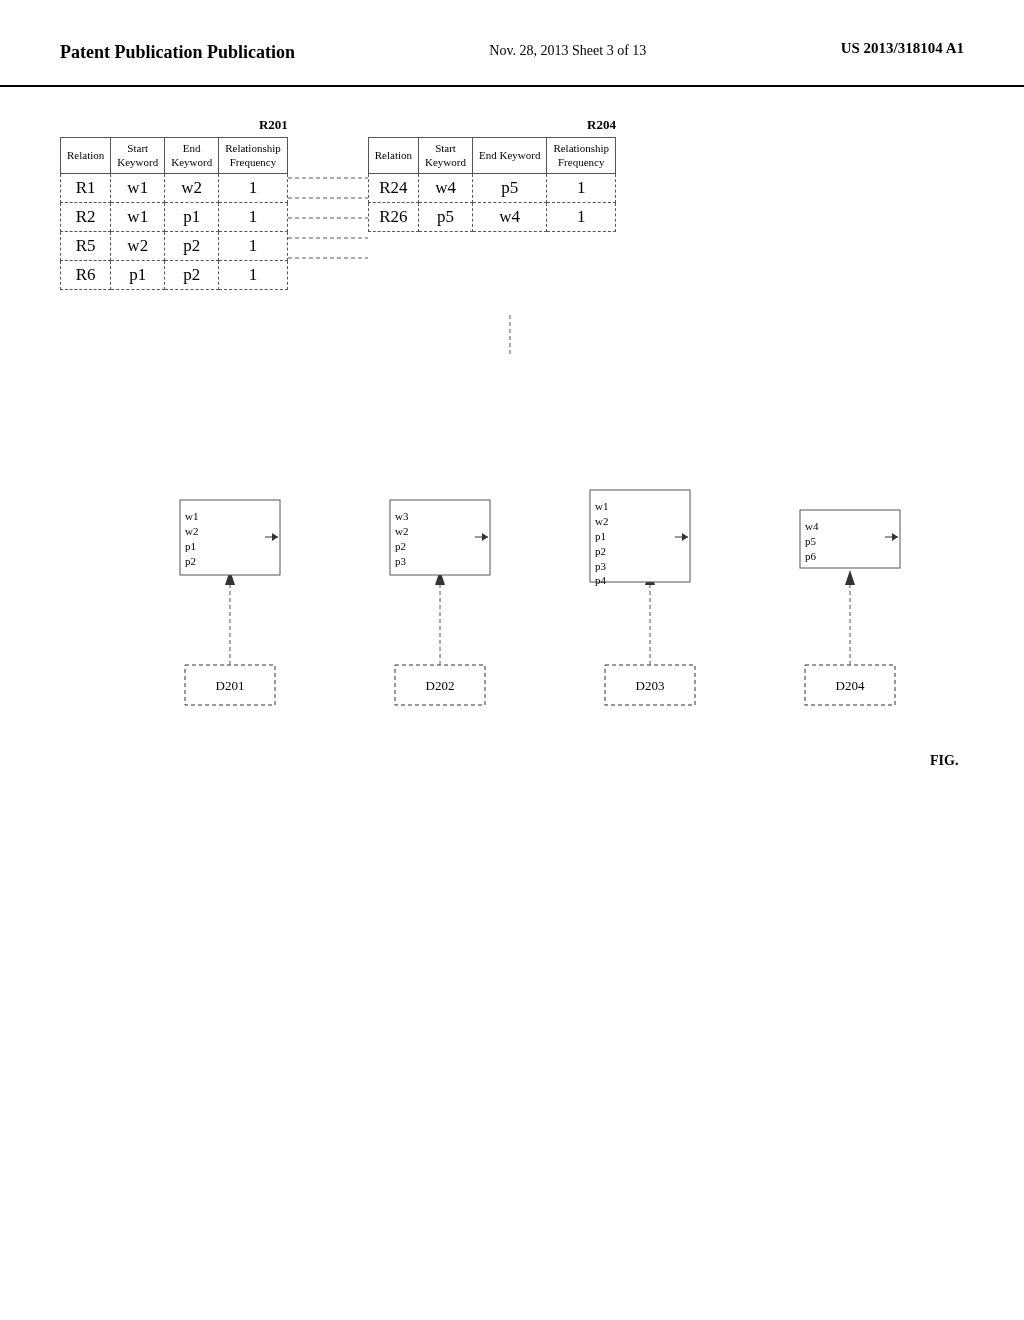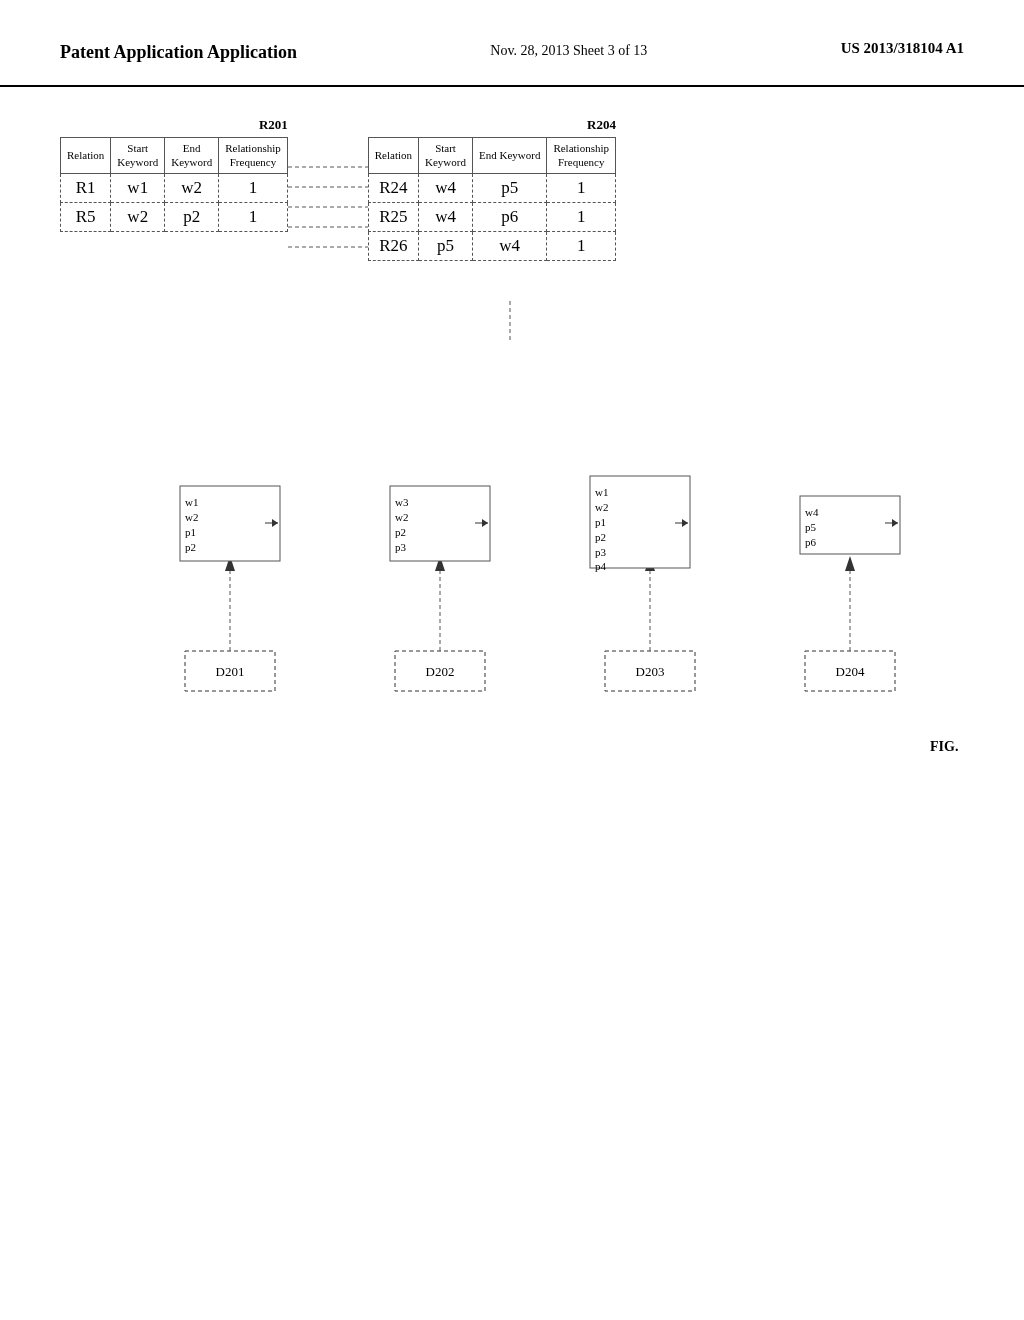--- a/index.html
+++ b/index.html
@@ -38,21 +38,21 @@
 
     
     .main {
       padding: 30px 60px;
       position: relative;
     }
 
     
     .tables-section {
       display: flex;
-      margin-bottom: 34px;
+      margin-bottom: 25px;
     }
 
     .table-wrapper {
       position: relative;
     }
 
     .table-label {
       font-size: 13px;
       font-weight: bold;
       text-align: right;
@@ -88,21 +88,21 @@
     svg.diagram {
       display: block;
       width: 900px;
       height: 460px;
     }
   </style>
 </head>
 <body>
 
 <div class="header">
-  <div class="header-left">Patent Application Application</div>
+  <div class="header-left">Patent Publication Publication</div>
   <div class="header-center">Nov. 28, 2013    Sheet 3 of 13</div>
   <div class="header-right">US 2013/318104 A1</div>
 </div>
 
 <div class="main">
 
   <div class="tables-section">
 
     <div class="table-wrapper">
       <div class="table-label">R201</div>
@@ -116,22 +116,34 @@
           </tr>
         </thead>
         <tbody id="tbody-r201">
             <tr>
               <td>R1</td>
               <td>w1</td>
               <td>w2</td>
               <td>1</td>
             </tr>
             <tr>
+              <td>R2</td>
+              <td>w1</td>
+              <td>p1</td>
+              <td>1</td>
+            </tr>
+            <tr>
               <td>R5</td>
               <td>w2</td>
+              <td>p2</td>
+              <td>1</td>
+            </tr>
+            <tr>
+              <td>R6</td>
+              <td>p1</td>
               <td>p2</td>
               <td>1</td>
             </tr>
           </tbody>
       </table>
     </div>
 
     <div style="display:flex; align-items:center; padding-top:30px;">
       <svg width="80" height="120">
         <line x1="0" y1="20" x2="80" y2="20" stroke="#555" stroke-width="1" stroke-dasharray="4,3"></line>
@@ -154,26 +166,20 @@
           </tr>
         </thead>
         <tbody id="tbody-r204">
             <tr>
               <td>R24</td>
               <td>w4</td>
               <td>p5</td>
               <td>1</td>
             </tr>
             <tr>
-              <td>R25</td>
-              <td>w4</td>
-              <td>p6</td>
-              <td>1</td>
-            </tr>
-            <tr>
               <td>R26</td>
               <td>p5</td>
               <td>w4</td>
               <td>1</td>
             </tr>
           </tbody>
       </table>
     </div>
 
   </div>

